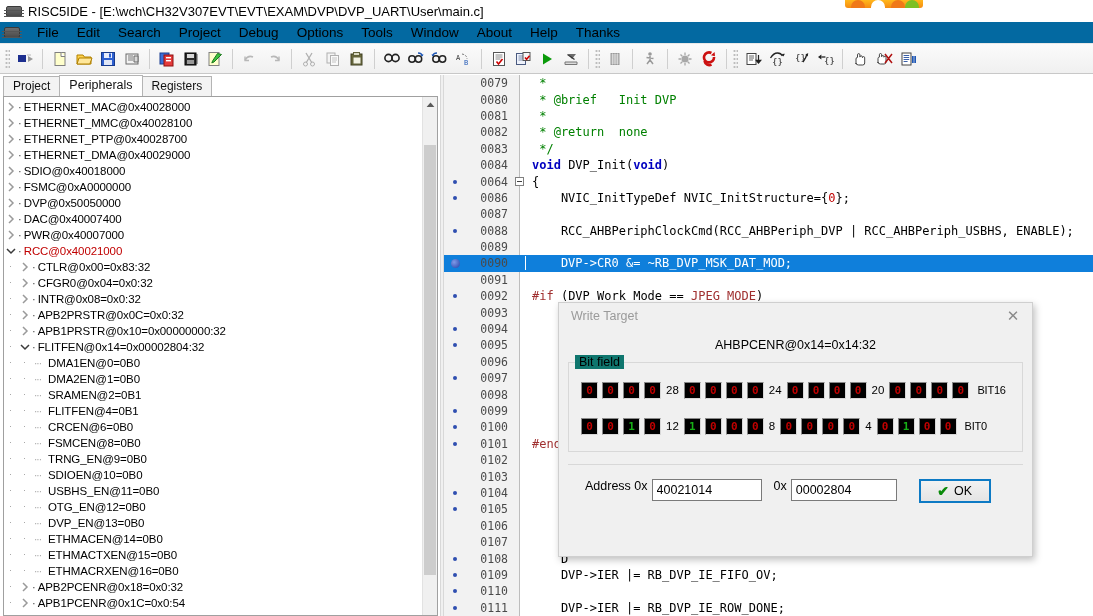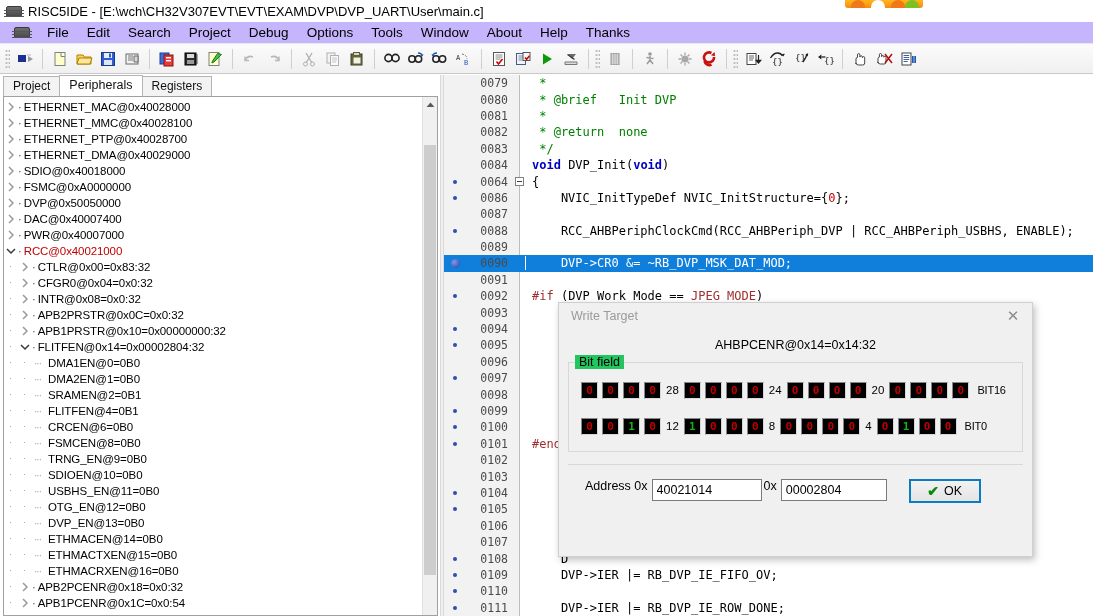--- a/index.html
+++ b/index.html
@@ -27,21 +27,21 @@
   }
   .chipicon::before, .chipicon::after {
     content: ""; position: absolute; left: -3px; right: -3px; height: 1px; background: #555;
   }
   .chipicon::before { top: 3px; box-shadow: 0 3px 0 #555, 0 6px 0 #555; }
   .chipicon::after  { display: none; }
 
   
   .menubar {
     height: 22px; display: flex; align-items: center; gap: 0px;
-    padding-left: 14px; background: #c4b5fd;
+    padding-left: 4px; background: #0369a1;
     border-bottom: 1px solid #e8e8e8;
     font-size: 13.5px;
   }
   .menubar .chipicon { margin-right: 8px; }
   .menuitem { padding: 2px 9px; cursor: default; white-space: nowrap; }
 
   
   .toolbar {
     height: 30px; display: flex; align-items: center;
     background: linear-gradient(#fbfbfb,#f0f0f0);
@@ -149,21 +149,21 @@
     background: #f0f0f0; padding: 0 2px 0 12px; color: #9a9a9a; font-size: 12.5px;
   }
   .dlg-close { width: 34px; height: 24px; display:flex; align-items:center; justify-content:center;
      color:#8a8a8a; font-size: 15px; cursor: pointer; }
   .dlg-regname { text-align: center; font-size: 12.5px; color: #000; padding: 9px 0 4px 0; }
 
   .group {
     margin: 6px 9px 0 9px; border: 1px solid #d8d8d8; position: relative; padding: 14px 6px 10px 6px;
   }
   .group > .glabel {
-    position: absolute; top: -8px; left: 6px; background: #22c55e; padding: 0 4px; font-size: 12.5px; color: #000;
+    position: absolute; top: -8px; left: 6px; background: #0f766e; padding: 0 4px; font-size: 12.5px; color: #000;
   }
   .bitrow { display: flex; align-items: center; height: 22px; margin: 2px 0 4px 6px; }
   .bitrow + .bitrow { margin-top: 14px; }
   .bitcell {
     width: 17px; height: 17px; margin-right: 4px; flex:none;
     background: #000; border: 1px solid #888; border-right-color:#d8d8d8; border-bottom-color:#d8d8d8;
     display: flex; align-items: center; justify-content: center;
     font-family: "DejaVu Sans Mono","Liberation Mono", monospace; font-size: 11px; font-weight: bold;
     color: #c00000; cursor: pointer;
   }
@@ -857,21 +857,21 @@
             <span class="bitlabel">BIT0</span>
           </div>
         </div>
     </div>
 
     <div class="dlg-sep"></div>
 
     <div class="dlg-bottom">
       <span class="fldlabel">Address 0x</span>
       <input class="txtin" id="addr-input" value="40021014" style="">
-      <span class="fldlabel" style="margin-left:2px;">0x</span>
+      <span class="fldlabel" style="margin-left:12px;">0x</span>
       <input class="txtin" id="val-input" value="00002804" style="">
       <div class="okbtn">
         <span class="tick">✔</span>
         <span>OK</span>
       </div>
     </div>
   </div>
 
 </div>
 

